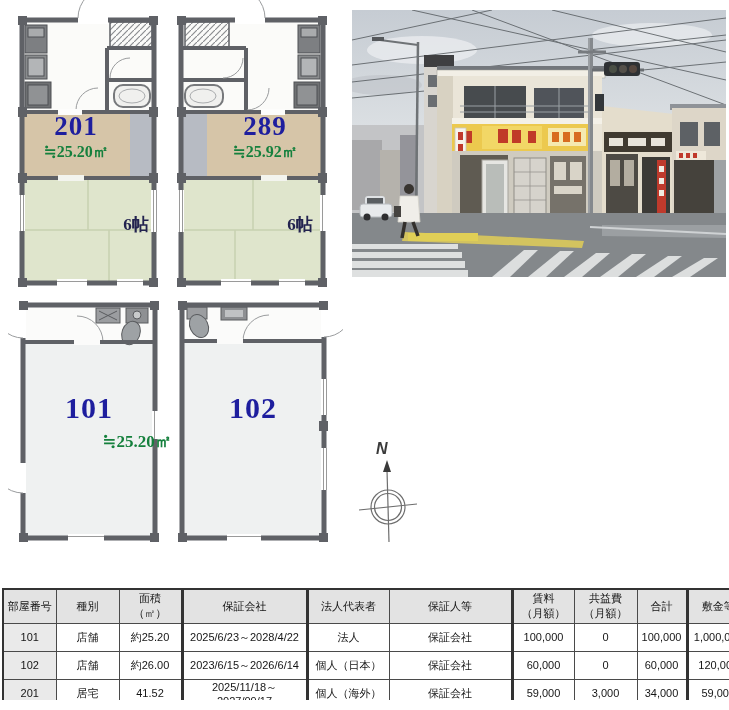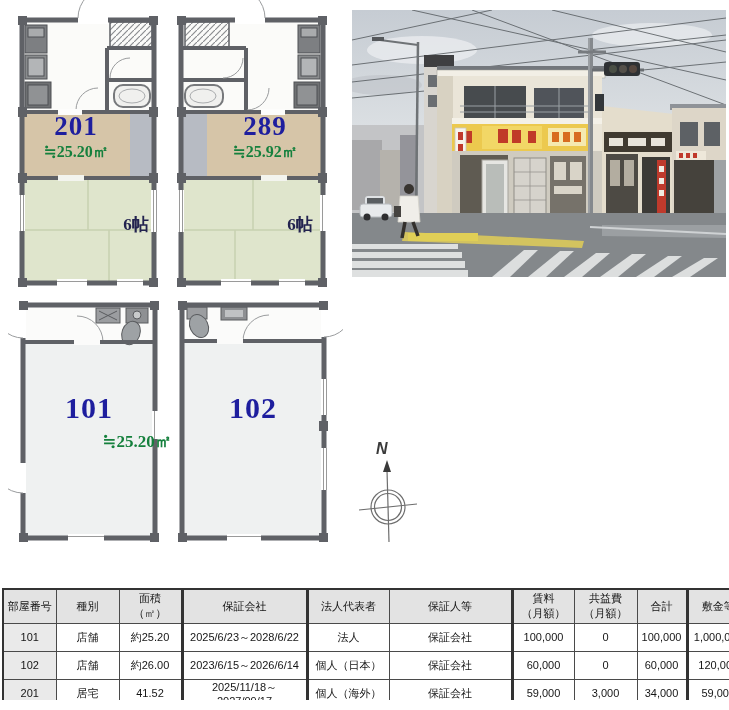--- a/index.html
+++ b/index.html
@@ -494,21 +494,21 @@
 （月額）</th>
           <th>合計</th>
           <th class="tl">敷金等</th>
         </tr>
       </thead>
       <tbody>
         <tr>
           <td class="rowhead">101</td>
           <td>店舗</td>
           <td>約25.20</td>
-          <td class="tl">2025/6/23～2028/6/22</td>
+          <td class="tl">2025/6/23～2028/4/22</td>
           <td class="tl">法人</td>
           <td>保証会社</td>
           <td class="tl">100,000</td>
           <td>0</td>
           <td>100,000</td>
           <td class="tl">1,000,000</td>
         </tr>
         <tr>
           <td class="rowhead">102</td>
           <td>店舗</td>

